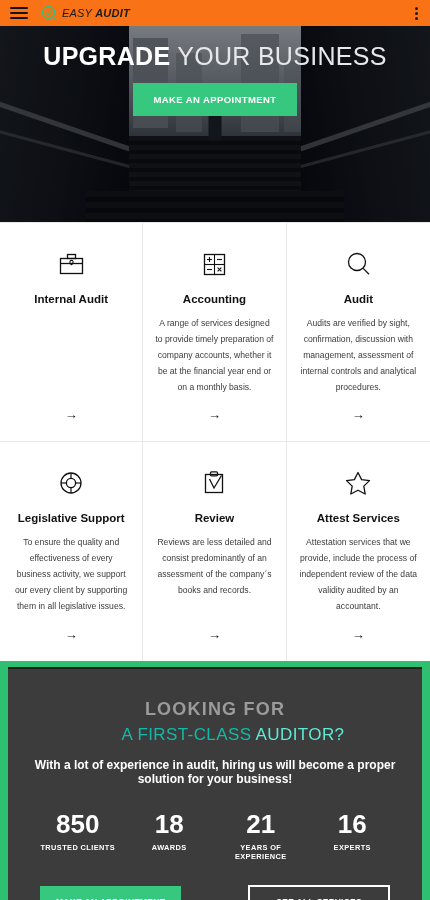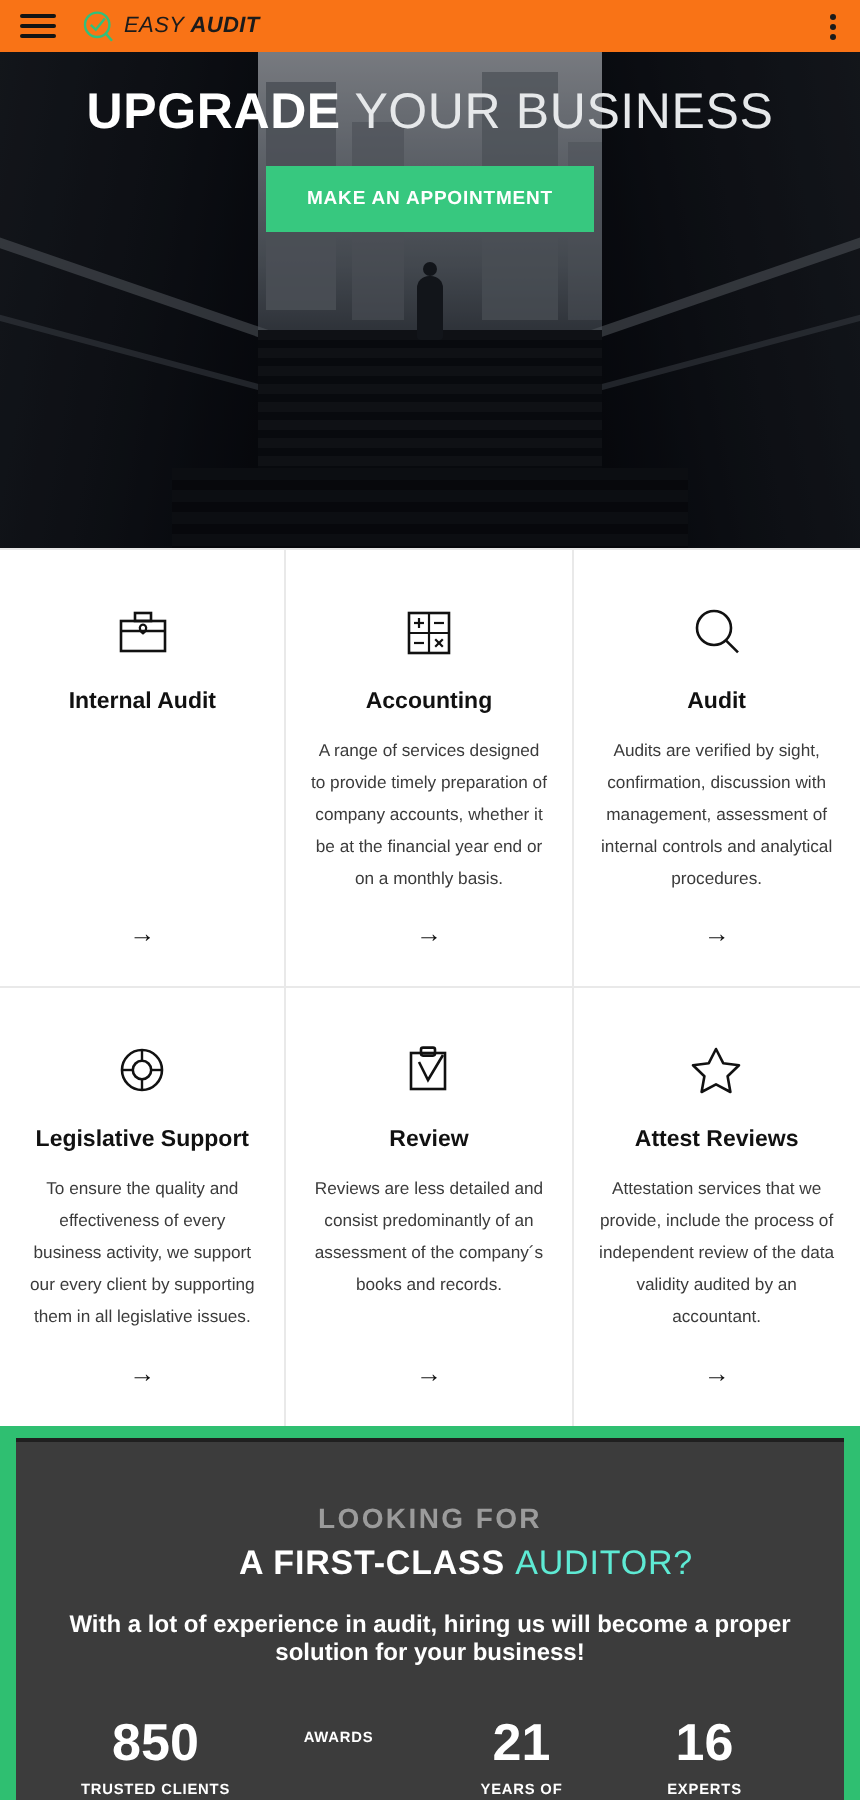--- a/index.html
+++ b/index.html
@@ -22,21 +22,21 @@
   .logo-mark{ position:relative; width:17px; height:17px; }
   .logo-mark svg{ display:block; }
   .logo-text{ font-size:11px; letter-spacing:.2px; color:#1b1b1b; font-style:italic; }
   .logo-text .easy{ font-weight:400; }
   .logo-text .audit{ font-weight:bold; font-style:italic; }
   .kebab{ margin-left:auto; display:flex; flex-direction:column; gap:2px; cursor:pointer; padding:2px; }
   .kebab i{ width:3px; height:3px; background:#1b1b1b; border-radius:50%; display:block; }
 
   
   .hero{
-    position:relative; height:248px; overflow:hidden;
+    position:relative; height:196px; overflow:hidden;
     background:#be185d;
   }
   .hero-bg{ position:absolute; inset:0; }
   .hero-bg .sky{
     position:absolute; left:27%; right:27%; top:0; bottom:38%;
     background:linear-gradient(180deg,#c9ccd2 0%, #9aa0a8 35%, #6d747c 70%, #3c4149 100%);
   }
   .hero-bg .bldg{ position:absolute; background:#7b8189; opacity:.85; }
   .hero-bg .wall-l{
     position:absolute; left:0; top:0; width:30%; height:100%;
@@ -117,23 +117,23 @@
     max-width:120px;
   }
   .card-arrow{ margin-top:auto; padding-top:13px; font-size:13px; color:#111; line-height:1; cursor:pointer; }
 
   
   .cta-outer{ background:#2fbf71; padding:0 8px 0; }
   .cta{
     background:#3c3c3c; padding:30px 14px 0; text-align:center;
     border-top:2px solid #1f1f1f; margin-top:6px;
   }
-  .cta-small{ font-size:14px; font-weight:bold; color:#9b9b9b; letter-spacing:1.2px;text-align:center; }
+  .cta-small{ font-size:18px; font-weight:bold; color:#9b9b9b; letter-spacing:1.2px;text-align:center; }
   .cta-big{ margin-top:5px; font-size:17px; letter-spacing:.4px; }
-  .cta-big .light{ color:#ffffff; font-weight:700;margin-left:36px; }
+  .cta-big .light{ color:#14b8a6; font-weight:400;margin-left:36px; }
   .cta-big .strong{ color:#5eead4; font-weight:normal; }
   .cta-desc{ margin-top:13px; font-size:12px; font-weight:bold; color:#ffffff; }
 
   .stats{
     display:grid; grid-template-columns:repeat(4,1fr); margin-top:25px;
     padding:0 10px;
   }
   .stat{ text-align:center; }
   .stat-num{ font-size:26px; font-weight:bold; color:#ffffff; line-height:1; }
   .stat-label{ margin-top:6px; font-size:7.4px; font-weight:bold; color:#ffffff; letter-spacing:.4px; }
@@ -279,41 +279,42 @@
     <div class="card-desc">Reviews are less detailed and consist predominantly of an assessment of the company´s books and records.</div>
     <div class="card-arrow">→</div>
   </div>
 
   <div class="card">
     <div class="card-icon">
       <svg width="28" height="26" viewBox="0 0 28 26">
         <path d="M14 2.5 L17.6 9.6 L25.5 10.6 L19.8 16.1 L21.2 24 L14 20.2 L6.8 24 L8.2 16.1 L2.5 10.6 L10.4 9.6 Z" fill="none" stroke="#111" stroke-width="1.3" stroke-linejoin="round"></path>
       </svg>
     </div>
-    <div class="card-title">Attest Reviews</div>
+    <div class="card-title">Attest Services</div>
     <div class="card-desc">Attestation services that we provide, include the process of independent review of the data validity audited by an accountant.</div>
     <div class="card-arrow">→</div>
   </div>
 
 </div>
 
 <div class="cta-outer">
   <div class="cta">
     <div class="cta-small">LOOKING FOR</div>
     <div class="cta-big">
       <span class="light">A FIRST-CLASS </span><span class="strong">AUDITOR?</span>
     </div>
     <div class="cta-desc">With a lot of experience in audit, hiring us will become a proper solution for your business!</div>
 
     <div class="stats">
       <div class="stat">
         <div class="stat-num">850</div>
         <div class="stat-label">TRUSTED CLIENTS</div>
       </div>
       <div class="stat">
+        <div class="stat-num">18</div>
         <div class="stat-label">AWARDS</div>
       </div>
       <div class="stat">
         <div class="stat-num">21</div>
         <div class="stat-label">YEARS OF EXPERIENCE</div>
       </div>
       <div class="stat">
         <div class="stat-num">16</div>
         <div class="stat-label">EXPERTS</div>
       </div>

